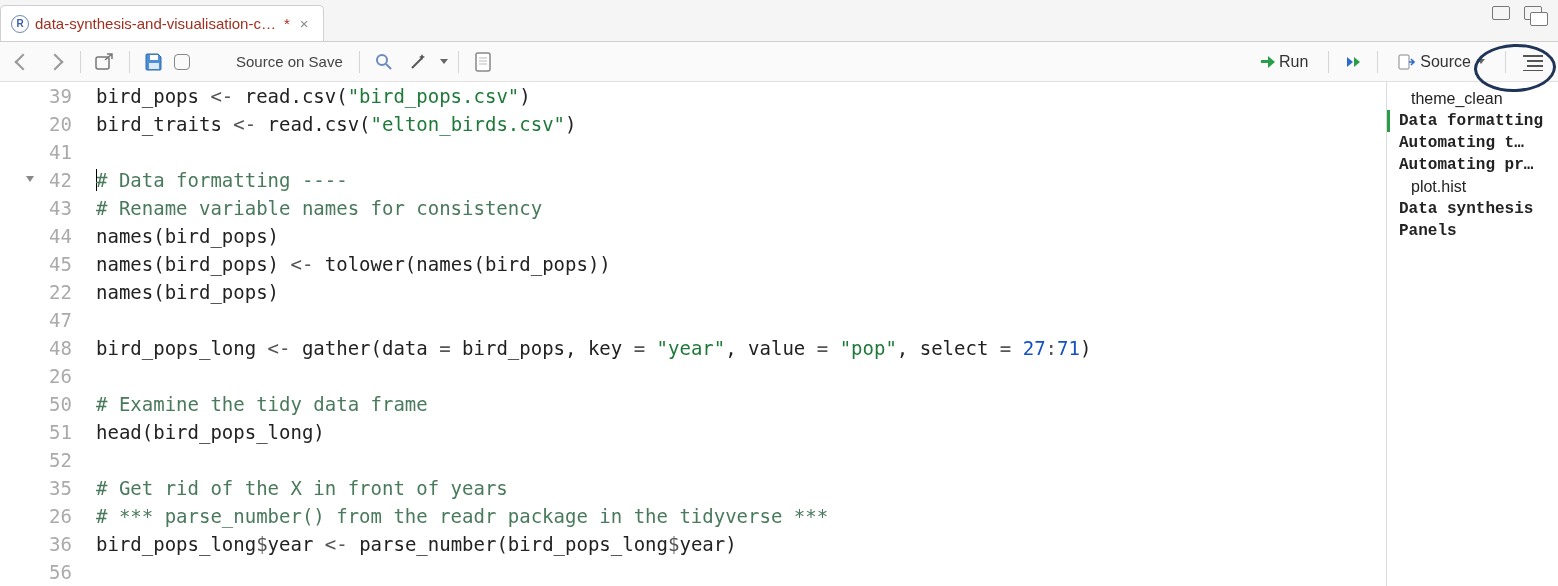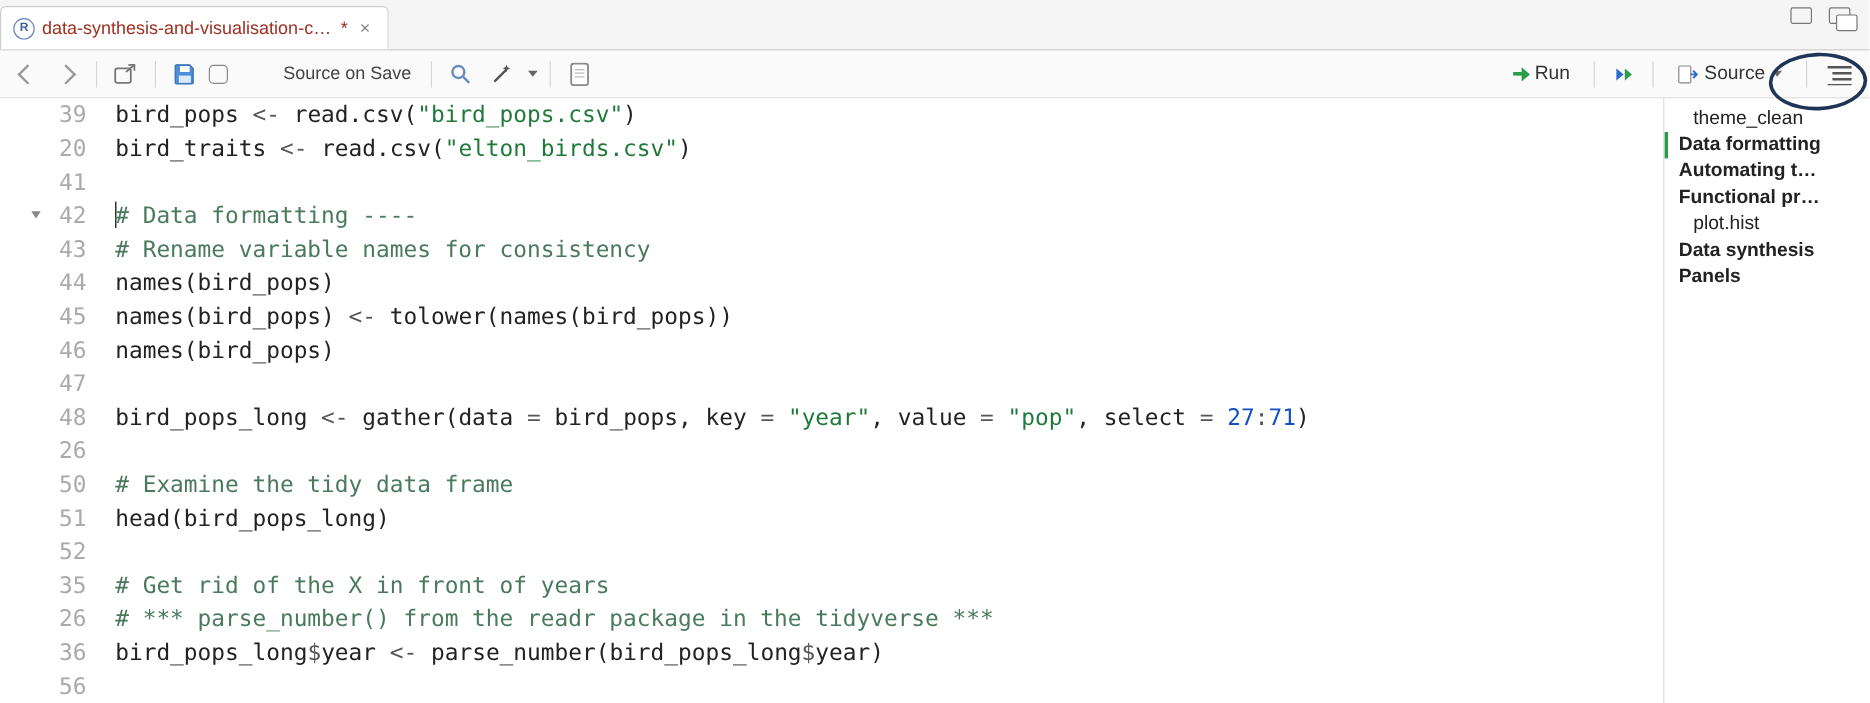--- a/index.html
+++ b/index.html
@@ -54,21 +54,21 @@
   .op { color:#555; }
   .fn { color:#222; }
   .str { color:#1f7a3a; }
   .cmt { color:#4a7a5c; }
   .num { color:#1250c4;margin-top:27px; }
   .cursor { display:inline-block; width:1px; height:22px; background:#000; vertical-align:-4px; margin-right:-1px; }
 
   
   .outline { width:172px; border-left:1px solid #dcdcdc; padding:6px 8px 0 8px; overflow:hidden; position:relative;margin-left:44px; }
   .outline .item { font-size:16px; line-height:22px; color:#222; white-space:nowrap; overflow:hidden; text-overflow:ellipsis; cursor:pointer; padding-left:4px; }
-  .outline .item.section { font-weight:bold; }
+  .outline .item.section { font-weight:bold;font-family:Liberation Mono, monospace; }
   .outline .item.fn { padding-left:16px; font-weight:normal; }
   .outline .current-mark { position:absolute; left:0; width:3px; height:22px; background:#2a9d4a; }
 </style>
 </head>
 <body>
 
 <div class="tabbar">
   <div class="tab">
     <span class="r-icon">R</span>
     <span class="title">data-synthesis-and-visualisation-c…</span>
@@ -174,37 +174,37 @@
 <div class="main">
   <div class="editor-wrap">
     <div class="gutter" id="gutter">
         <div class="ln">39</div>
         <div class="ln">20</div>
         <div class="ln">41</div>
         <div class="ln">42<span class="fold"></span></div>
         <div class="ln">43</div>
         <div class="ln">44</div>
         <div class="ln">45</div>
-        <div class="ln">46</div>
+        <div class="ln">22</div>
         <div class="ln">47</div>
         <div class="ln">48</div>
         <div class="ln">26</div>
         <div class="ln">50</div>
         <div class="ln">51</div>
         <div class="ln">52</div>
         <div class="ln">35</div>
         <div class="ln">26</div>
         <div class="ln">36</div>
         <div class="ln">56</div>
       </div>
     <div class="code" id="code"><div class="row"><span class="fn">bird_pops </span><span class="op">&lt;-</span><span class="fn"> read.csv(</span><span class="str">"bird_pops.csv"</span><span class="fn">)</span></div><div class="row"><span class="fn">bird_traits </span><span class="op">&lt;-</span><span class="fn"> read.csv(</span><span class="str">"elton_birds.csv"</span><span class="fn">)</span></div><div class="row"></div><div class="row"><span class="cursor"></span><span class="cmt"># Data formatting ----</span></div><div class="row"><span class="cmt"># Rename variable names for consistency</span></div><div class="row"><span class="fn">names(bird_pops)</span></div><div class="row"><span class="fn">names(bird_pops) </span><span class="op">&lt;-</span><span class="fn"> tolower(names(bird_pops))</span></div><div class="row"><span class="fn">names(bird_pops)</span></div><div class="row"></div><div class="row"><span class="fn">bird_pops_long </span><span class="op">&lt;-</span><span class="fn"> gather(data </span><span class="op">=</span><span class="fn"> bird_pops, key </span><span class="op">=</span><span class="fn"> </span><span class="str">"year"</span><span class="fn">, value </span><span class="op">=</span><span class="fn"> </span><span class="str">"pop"</span><span class="fn">, select </span><span class="op">=</span><span class="fn"> </span><span class="num">27</span><span class="op">:</span><span class="num">71</span><span class="fn">)</span></div><div class="row"></div><div class="row"><span class="cmt"># Examine the tidy data frame</span></div><div class="row"><span class="fn">head(bird_pops_long)</span></div><div class="row"></div><div class="row"><span class="cmt"># Get rid of the X in front of years</span></div><div class="row"><span class="cmt"># *** parse_number() from the readr package in the tidyverse ***</span></div><div class="row"><span class="fn">bird_pops_long</span><span class="op">$</span><span class="fn">year </span><span class="op">&lt;-</span><span class="fn"> parse_number(bird_pops_long</span><span class="op">$</span><span class="fn">year)</span></div><div class="row"></div></div>
   </div>
   <div class="outline" id="outline">
       <div class="item fn">theme_clean</div>
       <div class="current-mark" style="top: 28px;"></div>
       <div class="item section">Data formatting</div>
       <div class="item section">Automating t…</div>
-      <div class="item section">Functional pr…</div>
+      <div class="item section">Automating pr…</div>
       <div class="item fn">plot.hist</div>
       <div class="item section">Data synthesis</div>
       <div class="item section">Panels</div>
     </div>
 </div>
 
 </body></html>

